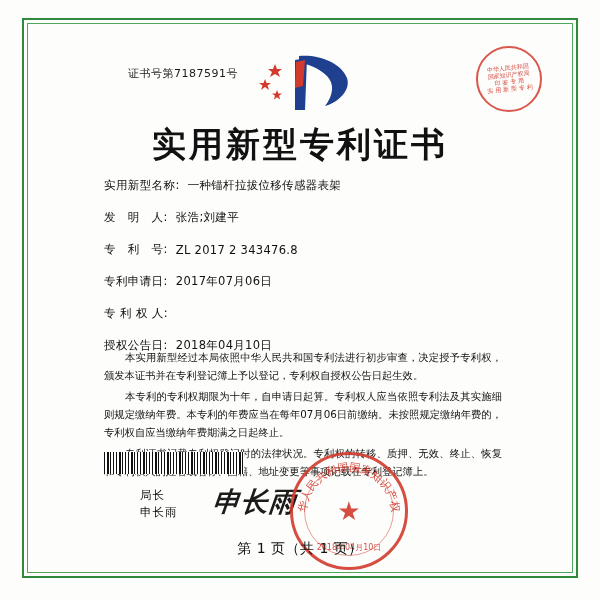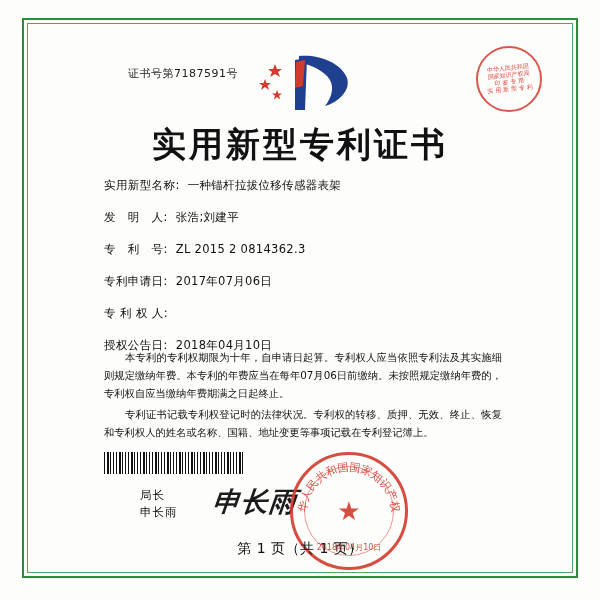--- a/index.html
+++ b/index.html
@@ -117,21 +117,21 @@
 
   
   .fields {
     position: absolute;
     left: 104px;
     top: 178px;
     width: 400px;
   }
   .field-row {
     display: flex;
-    align-items: flex-start;
+    align-items: center;
     margin-bottom: 17px;
     font-size: 11.5px;
     color: #111;
   }
   .field-label {
     white-space: nowrap;
     letter-spacing: 0.4px;
   }
   .field-value {
     margin-left: 8px;
@@ -291,36 +291,37 @@
     <div class="field-row">
       <span class="field-label">实用新型名称:</span>
       <span class="field-value">一种锚杆拉拔位移传感器表架</span>
     </div>
     <div class="field-row">
       <span class="field-label">发　明　人:</span>
       <span class="field-value">张浩;刘建平</span>
     </div>
     <div class="field-row">
       <span class="field-label">专　利　号:</span>
-      <span class="field-value">ZL 2015 2 0814362.3</span>
+      <span class="field-value">ZL 2017 2 343476.8</span>
     </div>
     <div class="field-row">
       <span class="field-label">专利申请日:</span>
       <span class="field-value">2017年07月06日</span>
     </div>
     <div class="field-row">
       <span class="field-label">专 利 权 人:</span>
     </div>
     <div class="field-row">
       <span class="field-label">授权公告日:</span>
       <span class="field-value">2018年04月10日</span>
     </div>
   </div>
 
   <div class="body-text">
+    <p>本实用新型经过本局依照中华人民共和国专利法进行初步审查，决定授予专利权，颁发本证书并在专利登记簿上予以登记，专利权自授权公告日起生效。</p>
     <p>本专利的专利权期限为十年，自申请日起算。专利权人应当依照专利法及其实施细则规定缴纳年费。本专利的年费应当在每年07月06日前缴纳。未按照规定缴纳年费的，专利权自应当缴纳年费期满之日起终止。</p>
     <p>专利证书记载专利权登记时的法律状况。专利权的转移、质押、无效、终止、恢复和专利权人的姓名或名称、国籍、地址变更等事项记载在专利登记簿上。</p>
   </div>
 
   <div class="barcode"></div>
 
   <div class="sig-label">
     <div>局长</div>
     <div>申长雨</div>
   </div>

